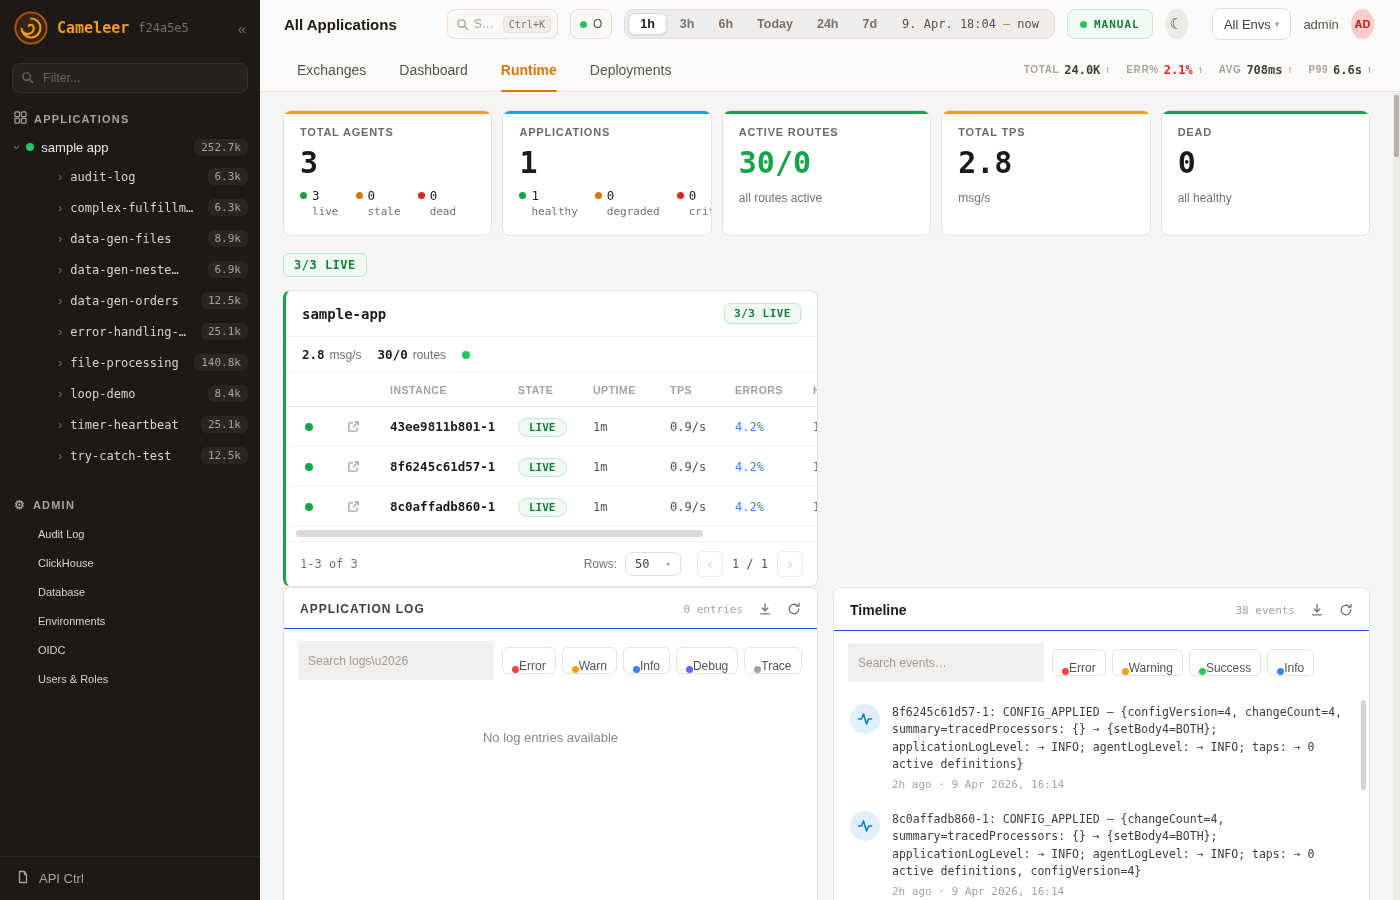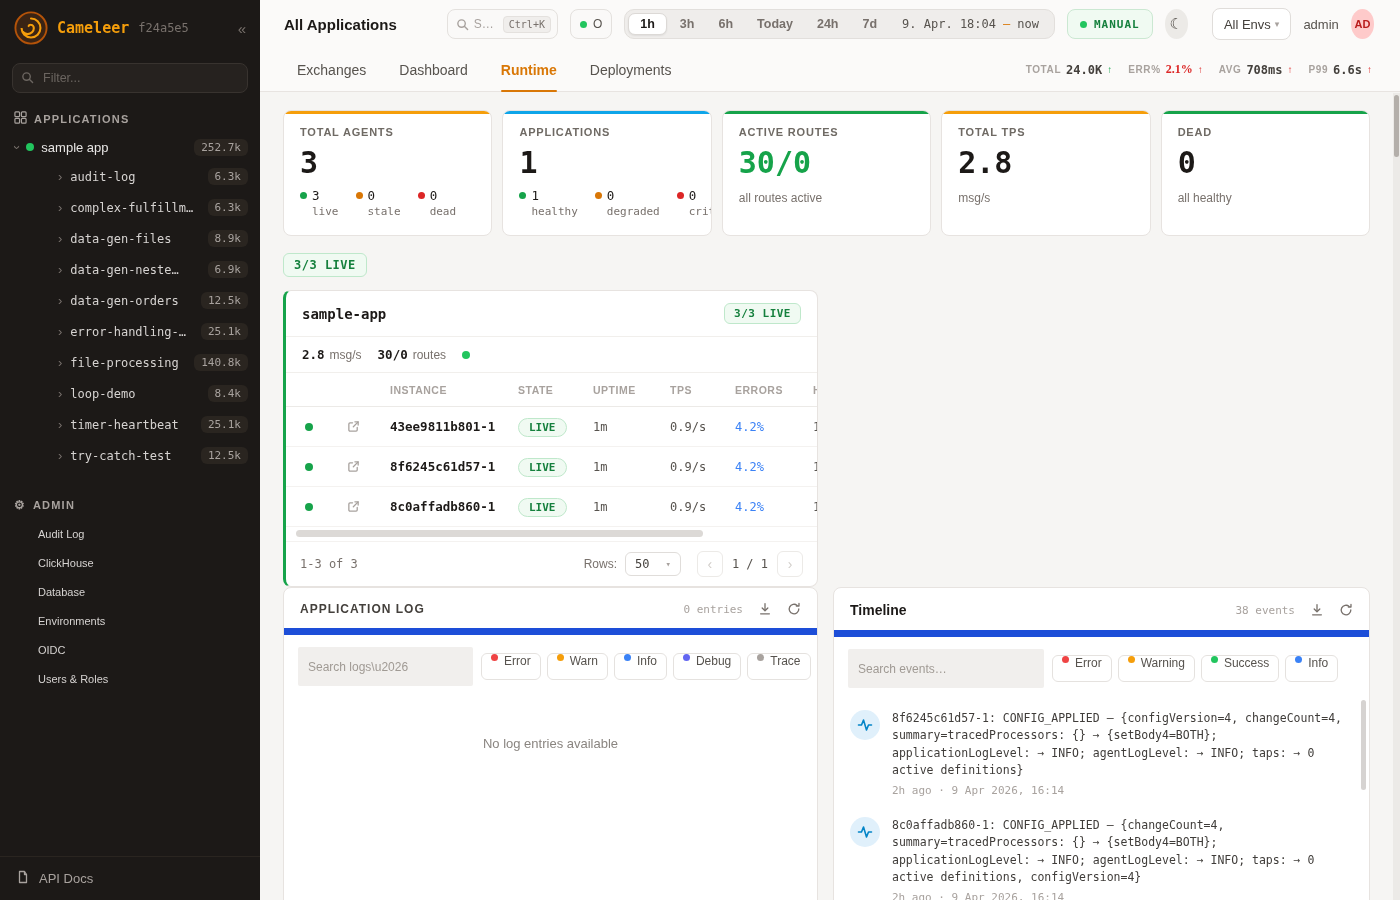--- a/index.html
+++ b/index.html
@@ -114,31 +114,31 @@
   .rows-label{margin-left:auto;font-size:12px;color:#78716c;margin-right:8px;}
   .rows-select{display:flex;align-items:center;gap:16px;border:1px solid #e0ddda;border-radius:6px;padding:4px 9px;font:12px "DejaVu Sans Mono",monospace;color:#44403c;background:#fff;cursor:pointer;margin-right:16px;}
   .pg-btn{width:26px;height:26px;border:1px solid #eceae7;border-radius:6px;background:#fff;color:#d1cdc9;display:flex;align-items:center;justify-content:center;font-size:14px;cursor:pointer;}
   .pg-num{font:12px "DejaVu Sans Mono",monospace;color:#57534e;margin:0 9px;}
 
   
   .bottom-row{display:flex;gap:15px;align-items:flex-start;}
   .panel{background:#fff;border:1px solid #e7e3e0;border-radius:8px;overflow:hidden;}
   .log-panel{width:535px;height:340px;}
   .tl-panel{flex:1;height:340px;position:relative;}
-  .panel-head{display:flex;align-items:center;padding:14px 16px 12px;border-bottom:7px solid #1d4ed8;}
+  .panel-head{display:flex;align-items:center;padding:14px 16px 12px;border-bottom:1px solid #1d4ed8;}
   .lp-title{font-weight:700;font-size:12px;letter-spacing:1px;color:#44403c;}
   .tl-title{font-weight:600;font-size:14px;color:#1c1917;}
   .head-right{margin-left:auto;display:flex;align-items:center;gap:15px;}
   .count{font:11px "DejaVu Sans Mono",monospace;color:#a8a29e;white-space:nowrap;}
   .h-icon{color:#78716c;display:flex;cursor:pointer;}
   .panel-controls{display:flex;align-items:center;gap:8px;padding:12px 14px 10px;}
   .panel-controls input{background:#f1efed;border:none;border-radius:2px;height:39px;padding:0 10px;font-size:12px;color:#57534e;width:196px;outline:none;}
   .panel-controls input::placeholder{color:#a09a94;}
   .chips{display:flex;gap:6px;}
-  .chip{display:flex;align-items:flex-start;gap:6px;border:1px solid #e5e2df;background:#fff;border-radius:6px;padding:0 9px;height:27px;font-size:12px;color:#57534e;cursor:pointer;white-space:nowrap;}
+  .chip{display:flex;align-items:flex-end;border:1px solid #e5e2df;background:#fff;border-radius:6px;padding:0 9px;height:27px;font-size:12px;color:#57534e;cursor:pointer;white-space:nowrap;}
   .empty-msg{text-align:center;font-size:13px;color:#8a8580;margin-top:40px;}
   .events{padding:2px 16px;}
   .event{display:flex;gap:12px;padding:10px 0;}
   .ev-avatar{width:30px;height:30px;border-radius:50%;background:#e0f0fb;display:flex;align-items:center;justify-content:center;flex-shrink:0;}
   .ev-msg{font:11.5px "DejaVu Sans Mono",monospace;color:#3f3c39;line-height:1.5;word-break:break-word;}
   .ev-time{margin-top:5px;font:11px "DejaVu Sans Mono",monospace;color:#a8a29e;}
   .tl-scroll{position:absolute;top:112px;right:3px;width:5px;height:90px;background:#d6d3d1;border-radius:3px;}
   .page-scroll{position:absolute;top:93px;right:0;bottom:0;width:7px;background:#eceae7;}
   .page-thumb{width:5px;margin:2px 1px 0;height:62px;background:#b4afaa;border-radius:3px;}
 </style>
@@ -252,21 +252,21 @@
     <div class="admin-item">Users &amp; Roles</div>
 
     <div class="sb-spacer"></div>
     <div class="sb-footer">
       <span>
         <svg width="14" height="14" viewBox="0 0 14 14" fill="none" stroke="currentColor" stroke-width="1.3" stroke-linejoin="round">
             <path d="M8.5 1.5H3.5v11h7V4.5z"></path>
             <path d="M8.5 1.5v3h2"></path>
           </svg>
       </span>
-      <span>API Docs</span>
+      <span>API Ctrl</span>
     </div>
   </aside>
 
   <div class="main">
 
     <header class="topbar">
       <div class="page-title">All Applications</div>
       <div class="search-box">
         <span class="s-icon-gray">
           <svg width="13" height="13" viewBox="0 0 14 14" fill="none" stroke="currentColor" stroke-width="1.5" stroke-linecap="round">
@@ -315,21 +315,21 @@
       <div class="tab active">Runtime</div>
       <div class="tab">Deployments</div>
       <div class="metrics">
         <div class="metric">
             <span class="m-label">TOTAL</span>
             <span class="m-value">24.0K</span>
             <span class="m-arrow" style="color: rgb(22, 163, 74);">↑</span>
           </div>
         <div class="metric">
             <span class="m-label">ERR%</span>
-            <span class="m-value" style="color: rgb(220, 38, 38); font-family: Liberation Serif, serif;">2.1%</span>
+            <span class="m-value" style="color: rgb(220, 38, 38);">2.1%</span>
             <span class="m-arrow" style="color: rgb(220, 38, 38);">↑</span>
           </div>
         <div class="metric">
             <span class="m-label">AVG</span>
             <span class="m-value">708ms</span>
             <span class="m-arrow" style="color: rgb(220, 38, 38);">↑</span>
           </div>
         <div class="metric">
             <span class="m-label">P99</span>
             <span class="m-value">6.6s</span>

